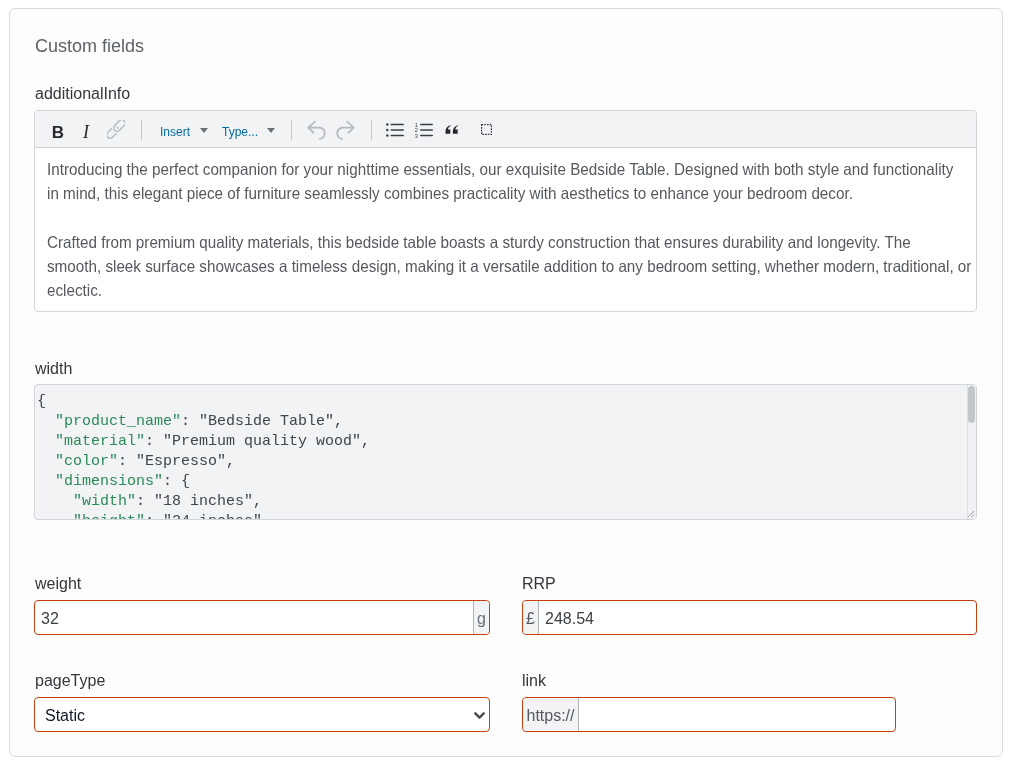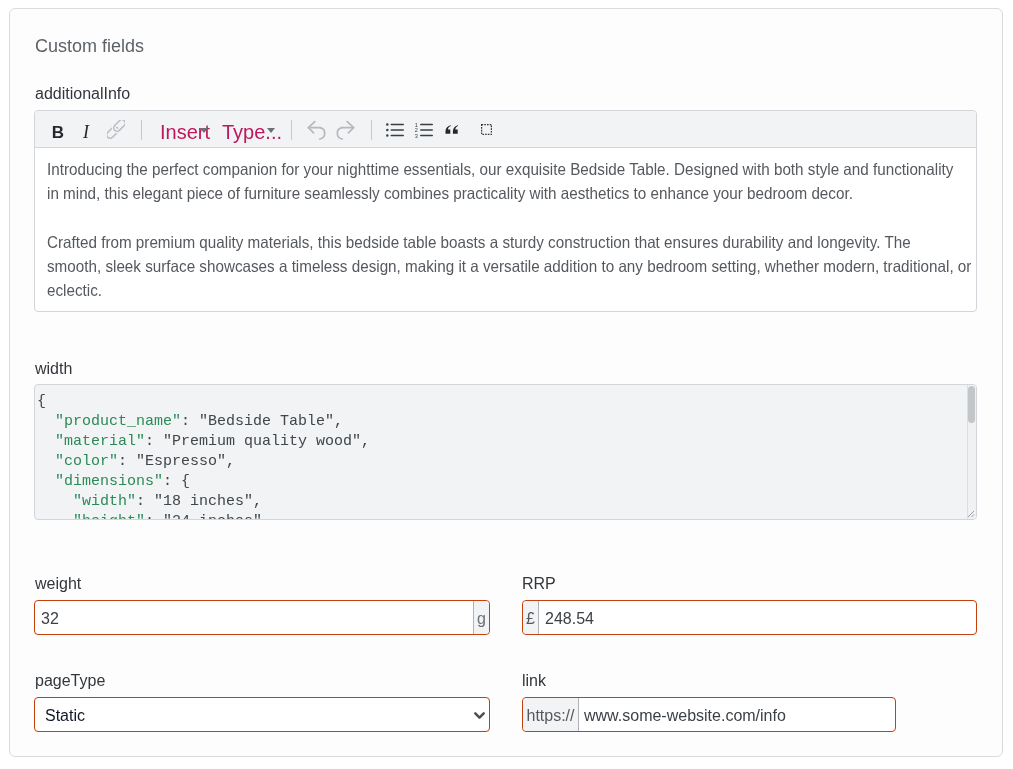--- a/index.html
+++ b/index.html
@@ -6,21 +6,21 @@
 html,body { width:1013px; height:769px; background:#fff; font-family:"Liberation Sans", sans-serif; position:relative; overflow:hidden; }
 .card { position:absolute; left:9px; top:8px; width:994px; height:749px; background:#fdfdfd; border:1px solid #d9dcdf; border-radius:6px; }
 .h1 { position:absolute; left:35px; top:37px; font-size:18px; line-height:18px; color:#5d6267; }
 .lbl { position:absolute; font-size:16px; line-height:16px; color:#33373c; }
 
 .rte { position:absolute; left:34px; top:110px; width:943px; height:202px; border:1px solid #d2d6da; border-radius:4px; background:#fff; }
 .tb { position:relative; height:37px; background:#f1f3f5; border-bottom:1px solid #d2d6da; border-radius:4px 4px 0 0; }
 .tb > * { position:absolute; }
 .ico { top:0; height:37px; display:flex; align-items:center; justify-content:center; }
 .sep { top:9px; width:1px; height:20px; background:#c5c9cd; }
-.ddl { font-size:20px; color:#be185d; top:0; line-height:43px; }
+.ddl { font-size:12px; color:#0369a1; top:0; line-height:43px; }
 .caret { width:0; height:0; border-left:4px solid transparent; border-right:4px solid transparent; border-top:5px solid #6a7076; top:16.5px; }
 .rtc { padding:9px 12px; font-size:16.5px; line-height:24px; color:#55595e; }
 .rtc .ln { white-space:nowrap; transform:scaleX(0.923); transform-origin:0 50%; }
 .pgap { height:25px; }
 
 .specs { position:absolute; left:34px; top:384px; width:943px; height:136px; border:1px solid #d2d6da; border-radius:4px; background:#f1f3f5; overflow:hidden; }
 .code { position:absolute; left:2px; top:7px; font-family:"Liberation Mono", monospace; font-size:15px; line-height:20px; color:#41464b; white-space:pre; }
 .code .k { color:#2b8a57; }
 .sb { position:absolute; right:0; top:0; width:9px; height:134px; background:#f0f1f3; border-left:1px solid #dcdfe2; }
 .sbt { position:absolute; right:1px; top:1px; width:7px; height:37px; background:#c3c6c9; border-radius:4px; }
@@ -144,14 +144,13 @@
 <div class="lbl" style="left:35px; top:672.7px;">pageType</div>
 <div class="lbl" style="left:522px; top:672.7px;">link</div>
 <div class="inp" style="left:34px; top:696.5px; width:456px;">
   <div class="val" style="left:10px; line-height:36px; color:#0f172a;">Static</div>
   <svg class="chev" style="right:4px; top:14.5px;" width="11" height="8" viewBox="0 0 11 8" fill="none" stroke="#4a4e52" stroke-width="2.4" stroke-linecap="round" stroke-linejoin="round">
       <path d="M1.3 1.3 L5.5 5.7 L9.7 1.3"></path>
     </svg>
 </div>
 <div class="inp" style="left:522px; top:696.5px; width:374px;">
   <div class="pfx" style="width:56px; line-height:36px;">https://</div>
-  <div class="val" style="left:61px; line-height:36px;">www.some-website.com/info</div>
 </div>
 
 </body></html>

